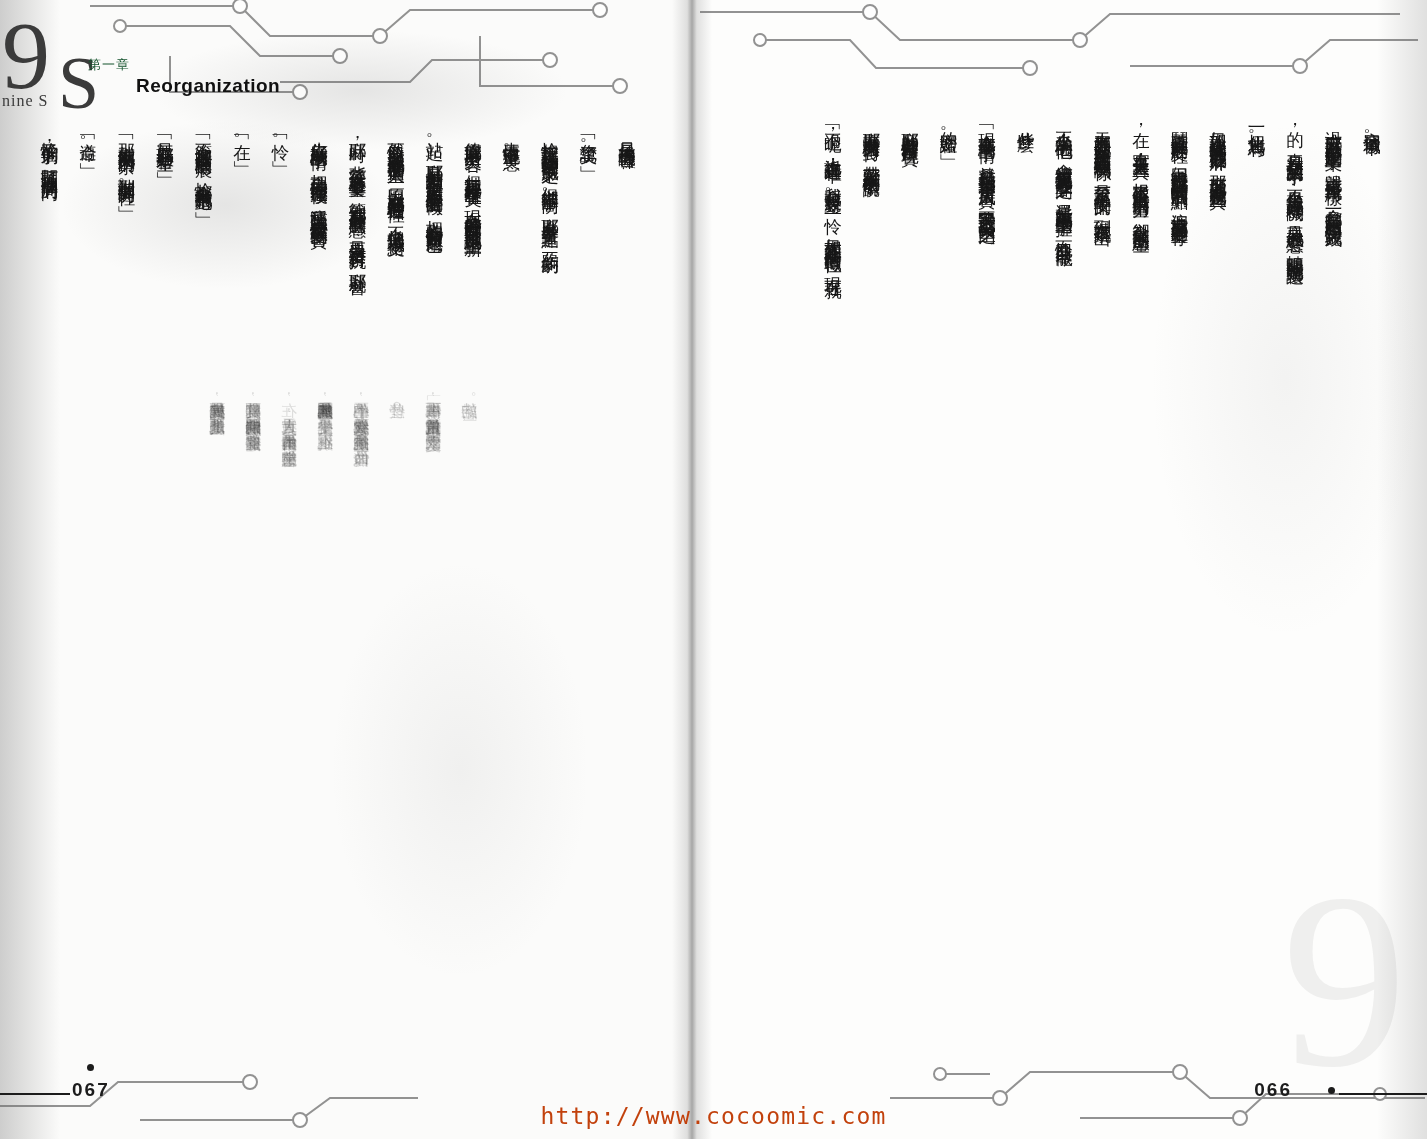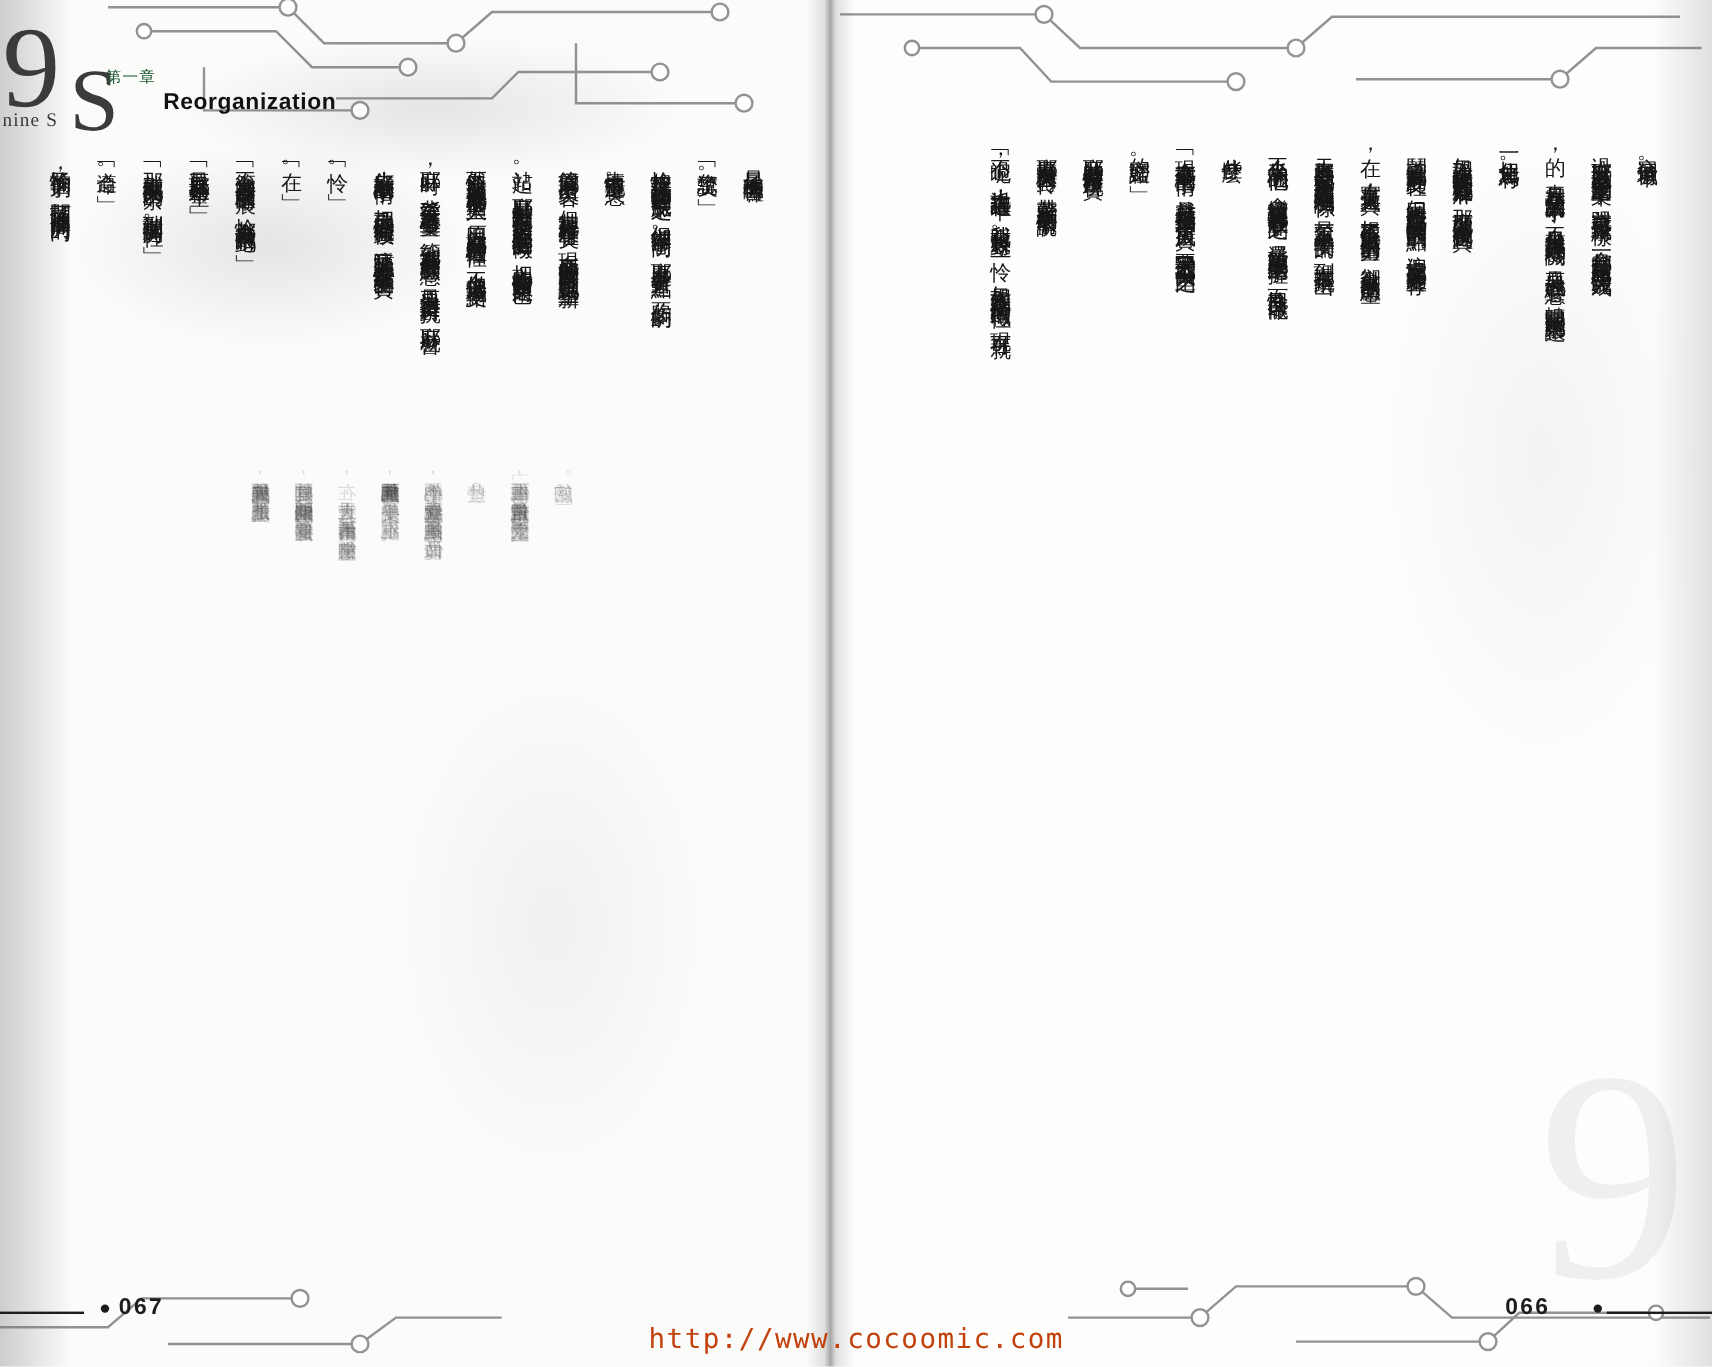--- a/index.html
+++ b/index.html
@@ -133,21 +133,21 @@
     color: #1c1c1c;
     letter-spacing: 2px;
     display: flex;
     align-items: center;
     gap: 8px;
   }
   .folio .dot {
     width: 7px; height: 7px; border-radius: 50%;
     background:#1c1c1c; display:inline-block;
   }
-  .folio-left  { left: 84px; }
+  .folio-left  { left: 72px; flex-direction: column; }
   .folio-right { right: 92px; flex-direction: row-reverse; gap: 36px; }
   .folio-rule {
     position:absolute; bottom:44px; height:2px; background:#1c1c1c;
   }
   .folio-rule.left  { left: 0px; width: 70px; }
   .folio-rule.right { right: 0px; width: 88px; }
 
   
   .watermark {
     position: absolute;

